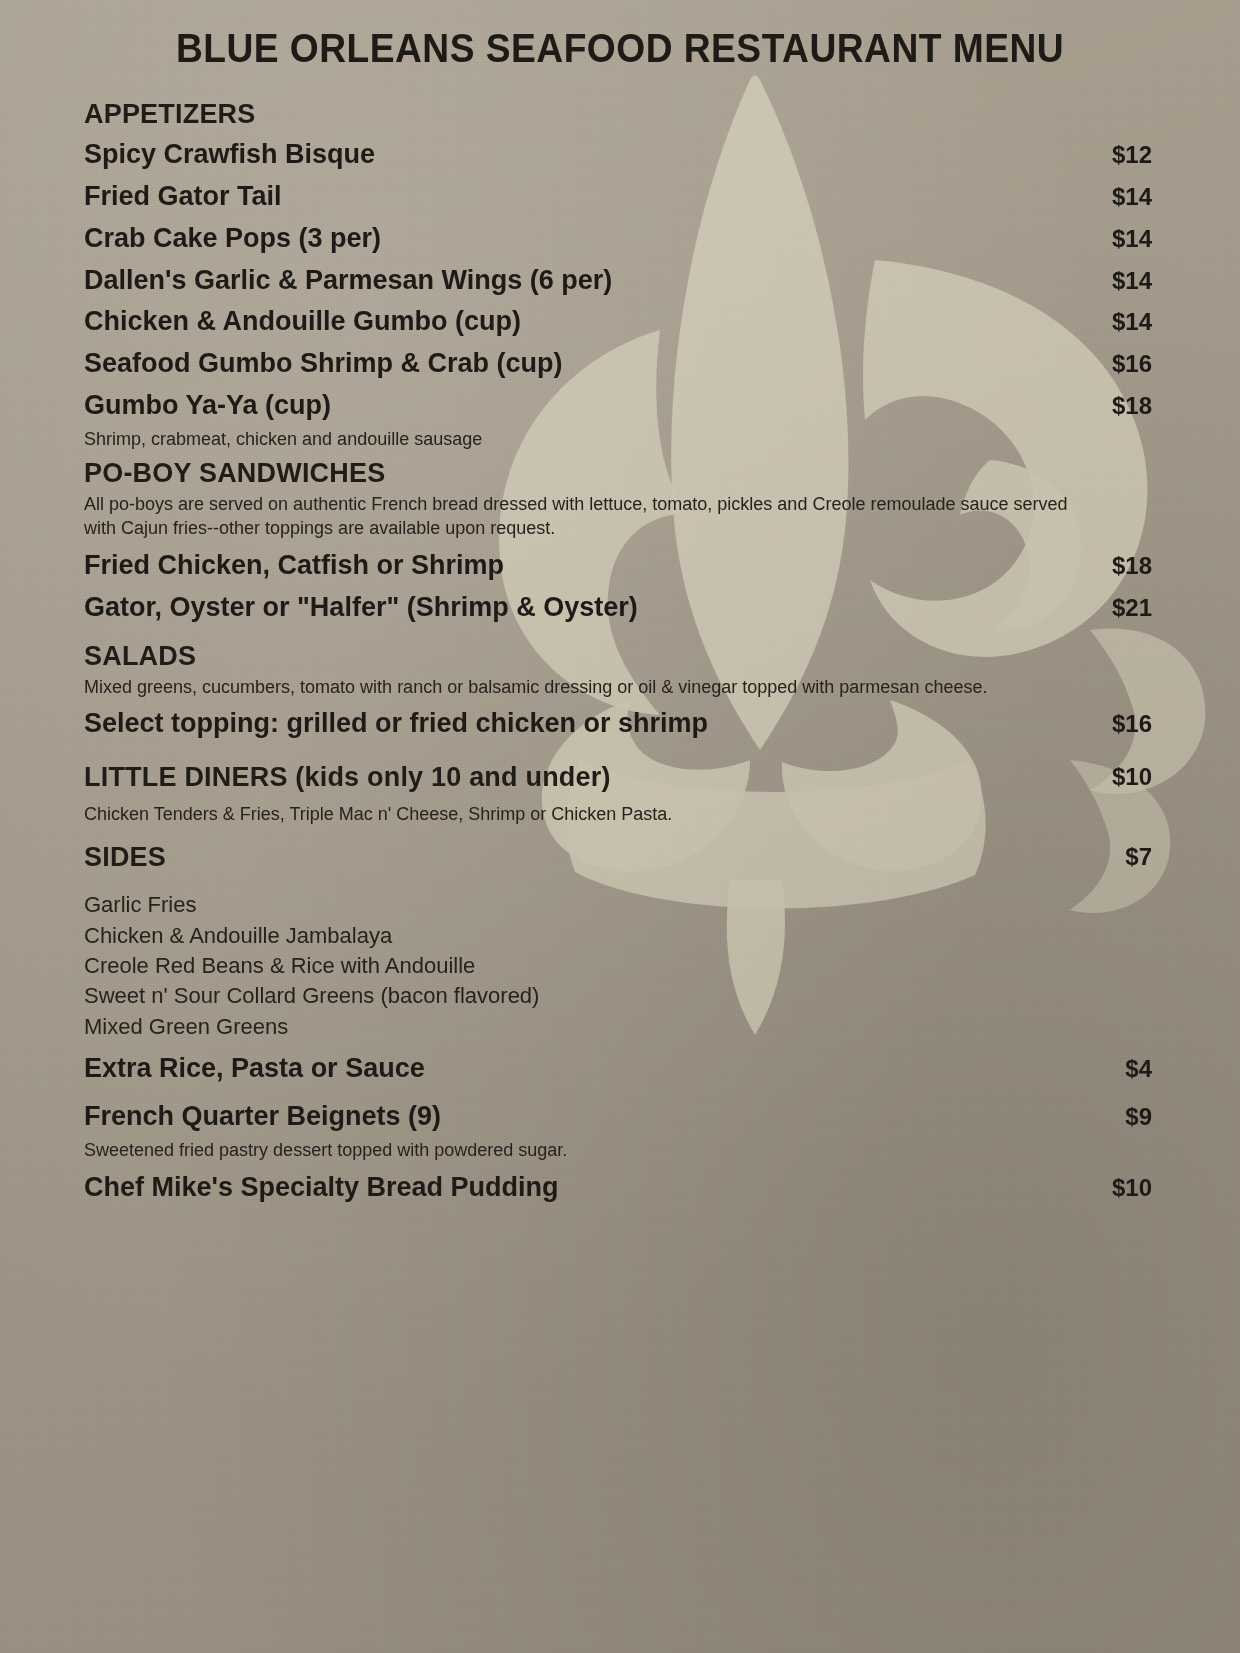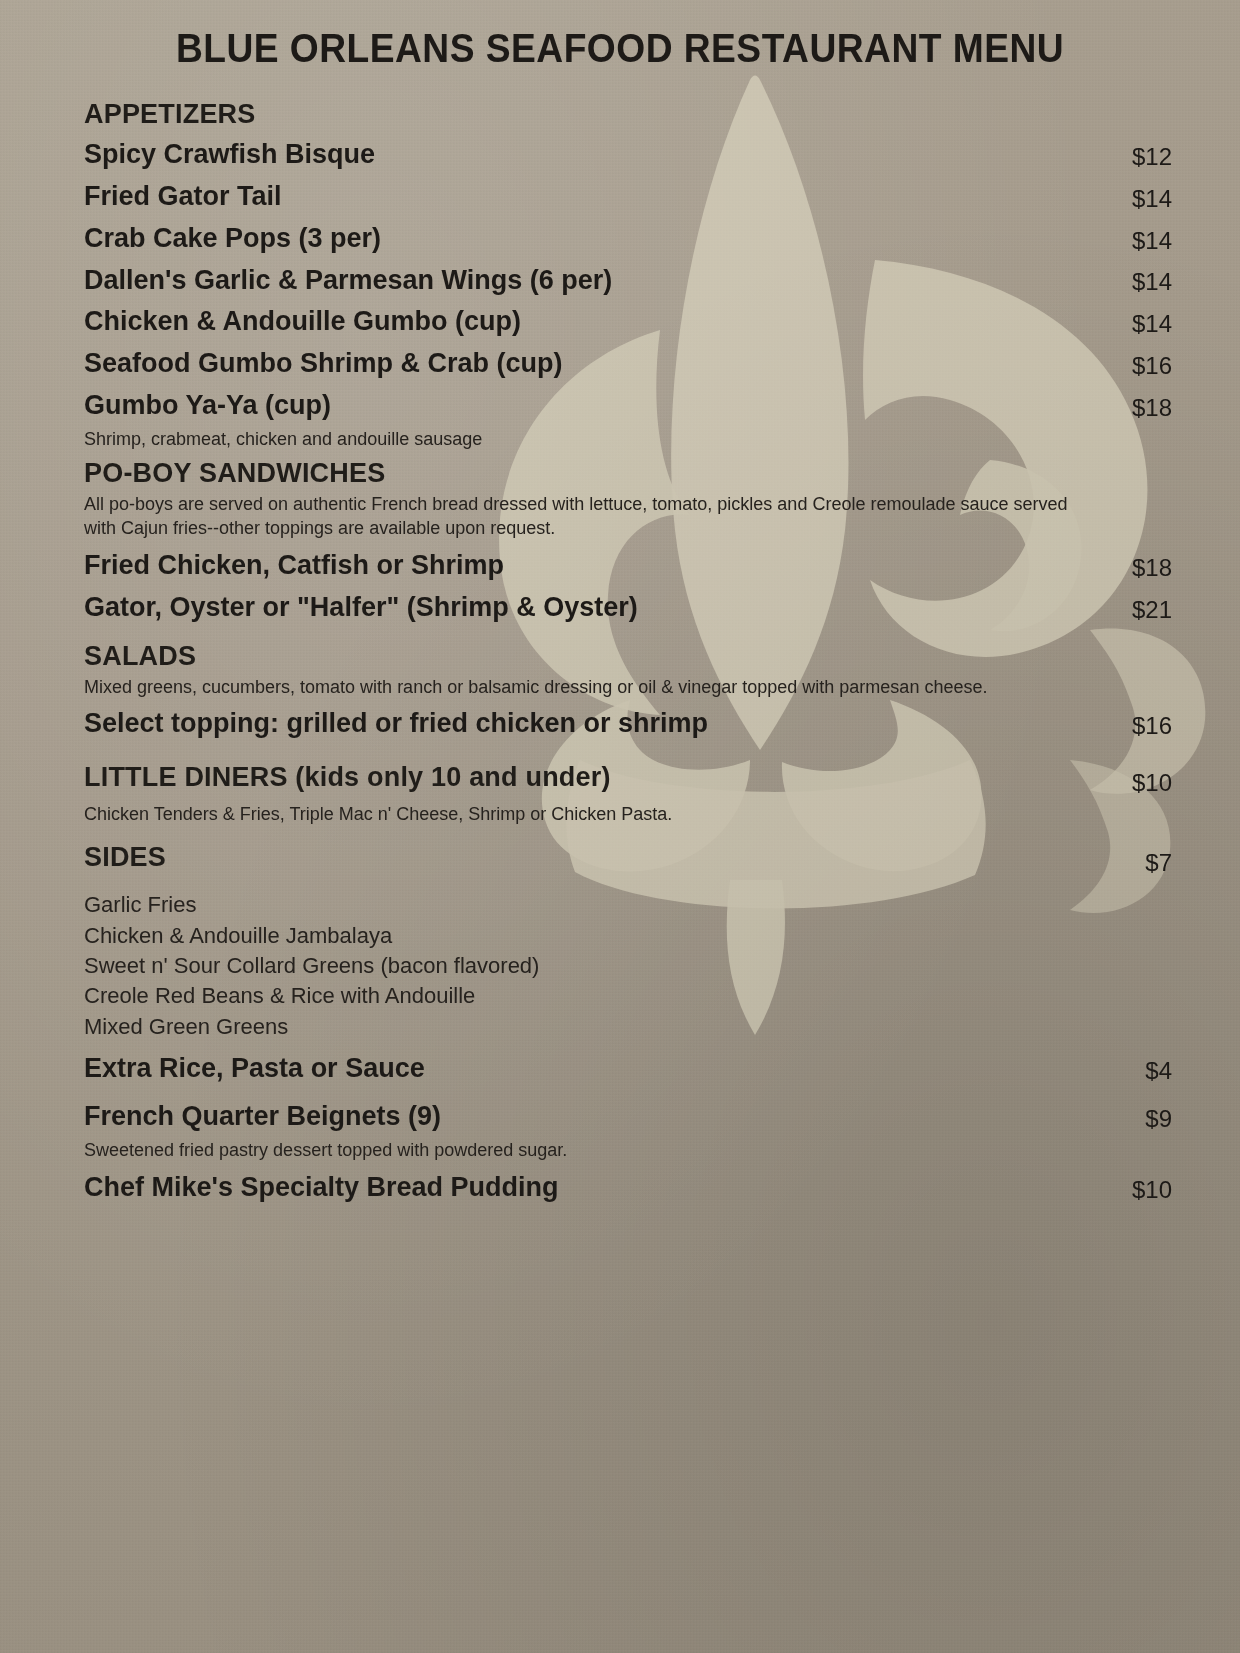--- a/index.html
+++ b/index.html
@@ -58,48 +58,48 @@
     font-size: 40px;
     font-weight: 700;
     letter-spacing: 0.5px;
     margin: 26px 0 28px 0;
     color: #1d1a17;
     font-family: "Liberation Sans Narrow", "Liberation Sans", sans-serif;
     transform: scaleX(0.93);
   }
 
   .body-wrap {
-    padding: 0 64px 0 84px;
+    padding: 0 84px 0 84px;
   }
 
   .section-head {
     font-size: 27px;
     font-weight: 700;
     margin: 6px 0 4px 0;
     letter-spacing: 0.2px;
     color: #201d19;
   }
 
   .row {
     display: flex;
-    align-items: flex-end;
+    align-items: center;
     justify-content: space-between;
     margin: 0 0 0 0;
     padding: 5px 0 5px 0;
     gap: 26px;
   }
   .row .name {
     font-size: 27px;
     font-weight: 700;
     color: #1d1a17;
     line-height: 1.18;
   }
   .row .price {
     font-size: 24px;
-    font-weight: 400;
+    font-weight: 700;
     color: #1d1a17;
     white-space: nowrap;
     padding-right: 4px;
   }
 
   .desc {
     font-size: 18px;
     line-height: 1.33;
     color: #26221e;
     margin: 1px 0 4px 0;
@@ -215,22 +215,22 @@
       <div class="desc">Chicken Tenders &amp; Fries, Triple Mac n' Cheese, Shrimp or Chicken Pasta.</div>
 
       <div class="row head-row">
         <span class="section-head">SIDES</span>
         <span class="price">$7</span>
       </div>
 
       <div class="sides-list">
         <div>Garlic Fries</div>
         <div>Chicken &amp; Andouille Jambalaya</div>
+        <div>Creole Red Beans &amp; Rice with Andouille</div>
         <div>Sweet n' Sour Collard Greens (bacon flavored)</div>
-        <div>Creole Red Beans &amp; Rice with Andouille</div>
         <div>Mixed Green Greens</div>
       </div>
 
       <div class="row">
         <span class="name">Extra Rice, Pasta or Sauce</span>
         <span class="price">$4</span>
       </div>
 
       <div class="spacer-sm"></div>
 

